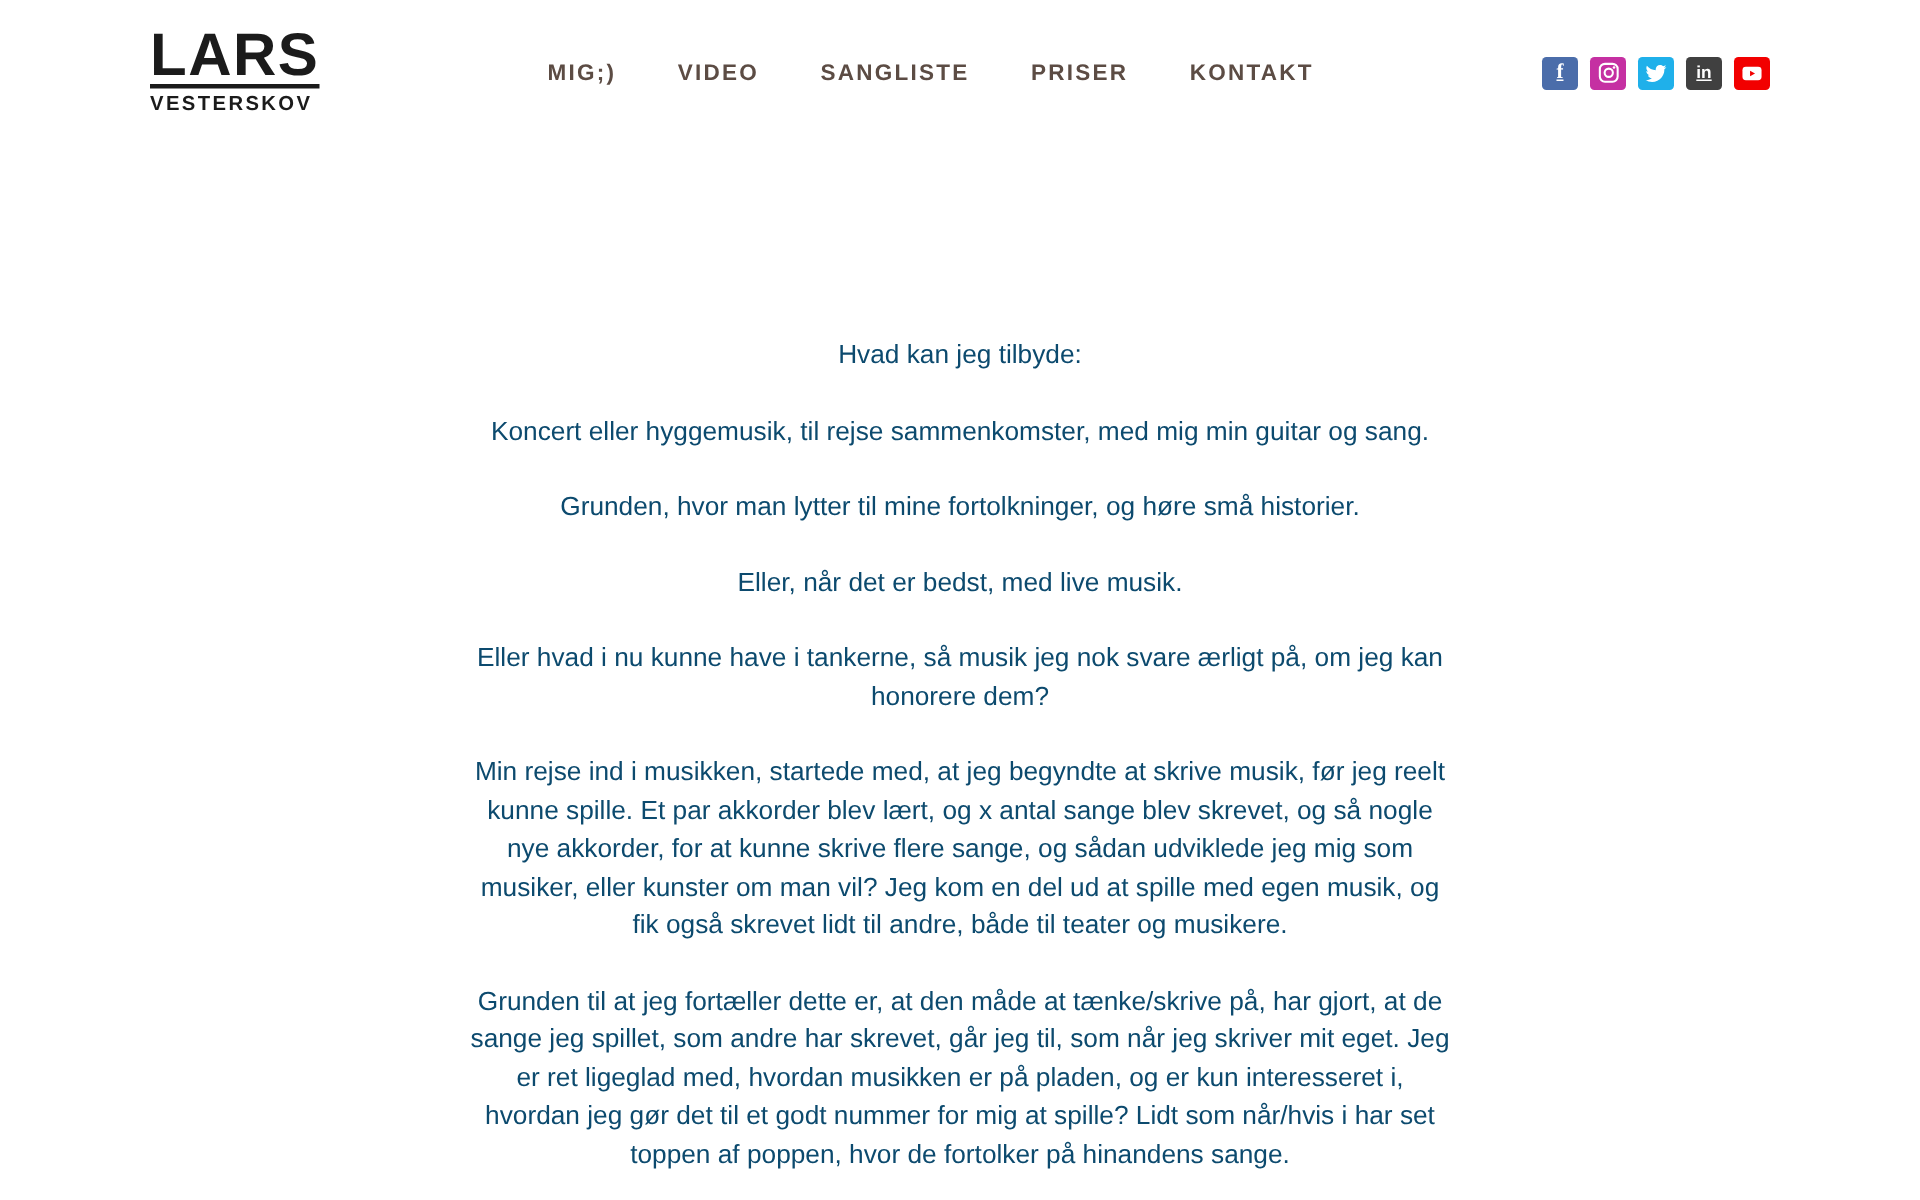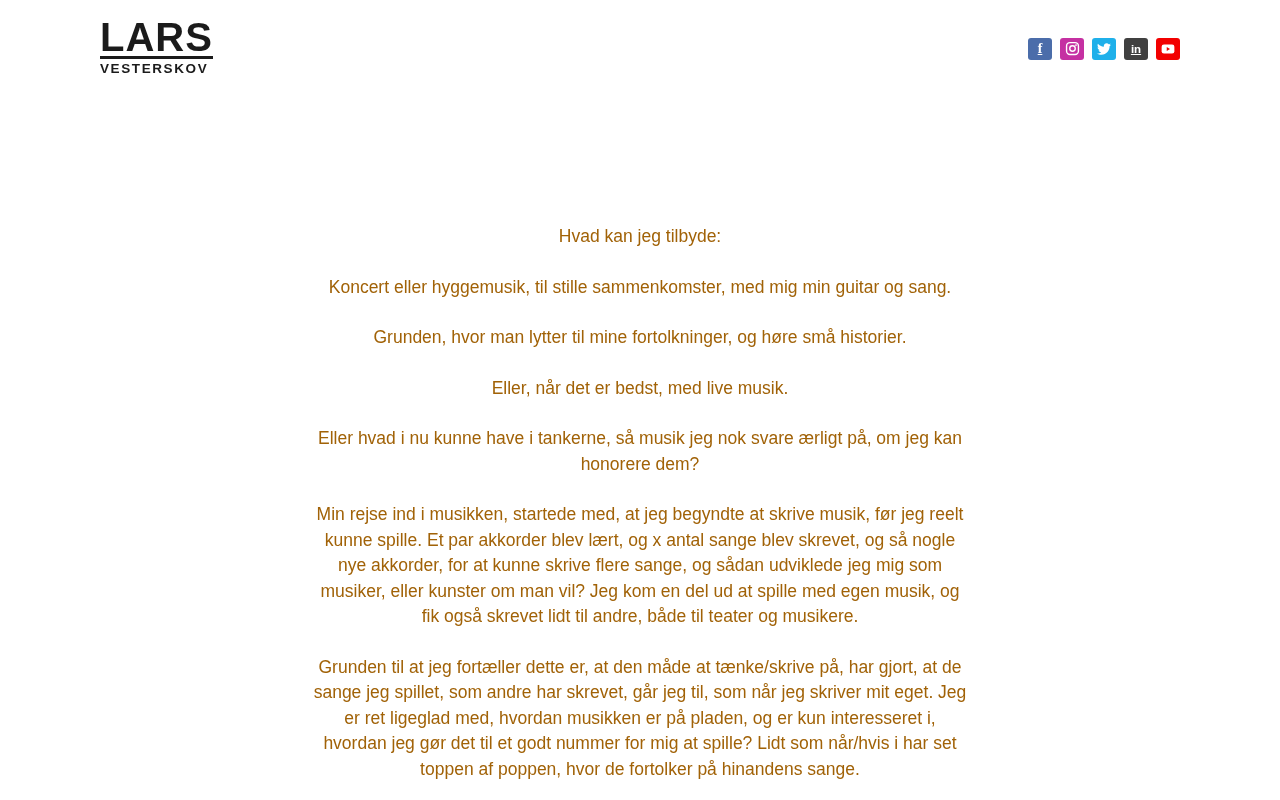--- a/index.html
+++ b/index.html
@@ -40,36 +40,45 @@
   .social-btn svg { display:block; }
   .sb-fb { background:#4b6daa; font-weight:700; font-size:14px; font-family:"Liberation Serif", serif; }
   .sb-ig { background:#c530a2; }
   .sb-tw { background:#1fb0ea; }
   .sb-li { background:#404040; font-weight:700; font-size:11.5px; }
   .sb-yt { background:#f20000; }
 
   
   .content {
     width:656px; margin:0 auto; padding-top:127px;
-    text-align:center; color:#a16207;
+    text-align:center; color:#0c4a6e;
     font-size:17.5px; line-height:25.5px; font-weight:400;
   }
   .content p { margin:0 0 25px 0; }
   .content p.spacer { margin:0 0 25px 0; height:0; }
 </style>
 </head>
 <body>
 
 <header class="header">
 
   <div class="logo">
     <span class="logo-line1">LARS</span>
     <span class="logo-line2">VESTERSKOV</span>
   </div>
 
+  <nav class="nav">
+    <ul>
+      <li><a href="#">MIG;)</a></li>
+      <li><a href="#">VIDEO</a></li>
+      <li><a href="#">SANGLISTE</a></li>
+      <li><a href="#">PRISER</a></li>
+      <li><a href="#">KONTAKT</a></li>
+    </ul>
+  </nav>
 
   <div class="social">
 
     <a href="#" class="social-btn sb-fb">f</a>
 
     <a href="#" class="social-btn sb-ig">
       <svg width="15" height="15" viewBox="0 0 24 24">
         <rect x="2.5" y="2.5" width="19" height="19" rx="5.5" fill="none" stroke="#fff" stroke-width="2.2"></rect>
         <circle cx="12" cy="12" r="4.4" fill="none" stroke="#fff" stroke-width="2.2"></circle>
         <circle cx="17.6" cy="6.4" r="1.4" fill="#fff"></circle>
@@ -89,20 +98,20 @@
         <rect x="2" y="4" width="20" height="14" rx="3.6" fill="#fff"></rect>
         <path d="M10 8l5.2 3L10 14z" fill="#f20000"></path>
       </svg>
     </a>
 
   </div>
 </header>
 
 <main class="content">
   <p>Hvad kan jeg tilbyde:</p>
-  <p>Koncert eller hyggemusik, til stille sammenkomster, med mig min guitar og sang.</p>
+  <p>Koncert eller hyggemusik, til rejse sammenkomster, med mig min guitar og sang.</p>
   <p>Grunden, hvor man lytter til mine fortolkninger, og høre små historier.</p>
   <p>Eller, når det er bedst, med live musik.</p>
   <p>Eller hvad i nu kunne have i tankerne, så musik jeg nok svare ærligt på, om jeg kan honorere dem?</p>
   <p class="spacer"></p>
   <p>Min rejse ind i musikken, startede med, at jeg begyndte at skrive musik, før jeg reelt kunne spille. Et par akkorder blev lært, og x antal sange blev skrevet, og så nogle nye akkorder, for at kunne skrive flere sange, og sådan udviklede jeg mig som musiker, eller kunster om man vil? Jeg kom en del ud at spille med egen musik, og fik også skrevet lidt til andre, både til teater og musikere.</p>
   <p>Grunden til at jeg fortæller dette er, at den måde at tænke/skrive på, har gjort, at de sange jeg spillet, som andre har skrevet, går jeg til, som når jeg skriver mit eget. Jeg er ret ligeglad med, hvordan musikken er på pladen, og er kun interesseret i, hvordan jeg gør det til et godt nummer for mig at spille? Lidt som når/hvis i har set toppen af poppen, hvor de fortolker på hinandens sange.</p>
 </main>
 
 </body></html>

